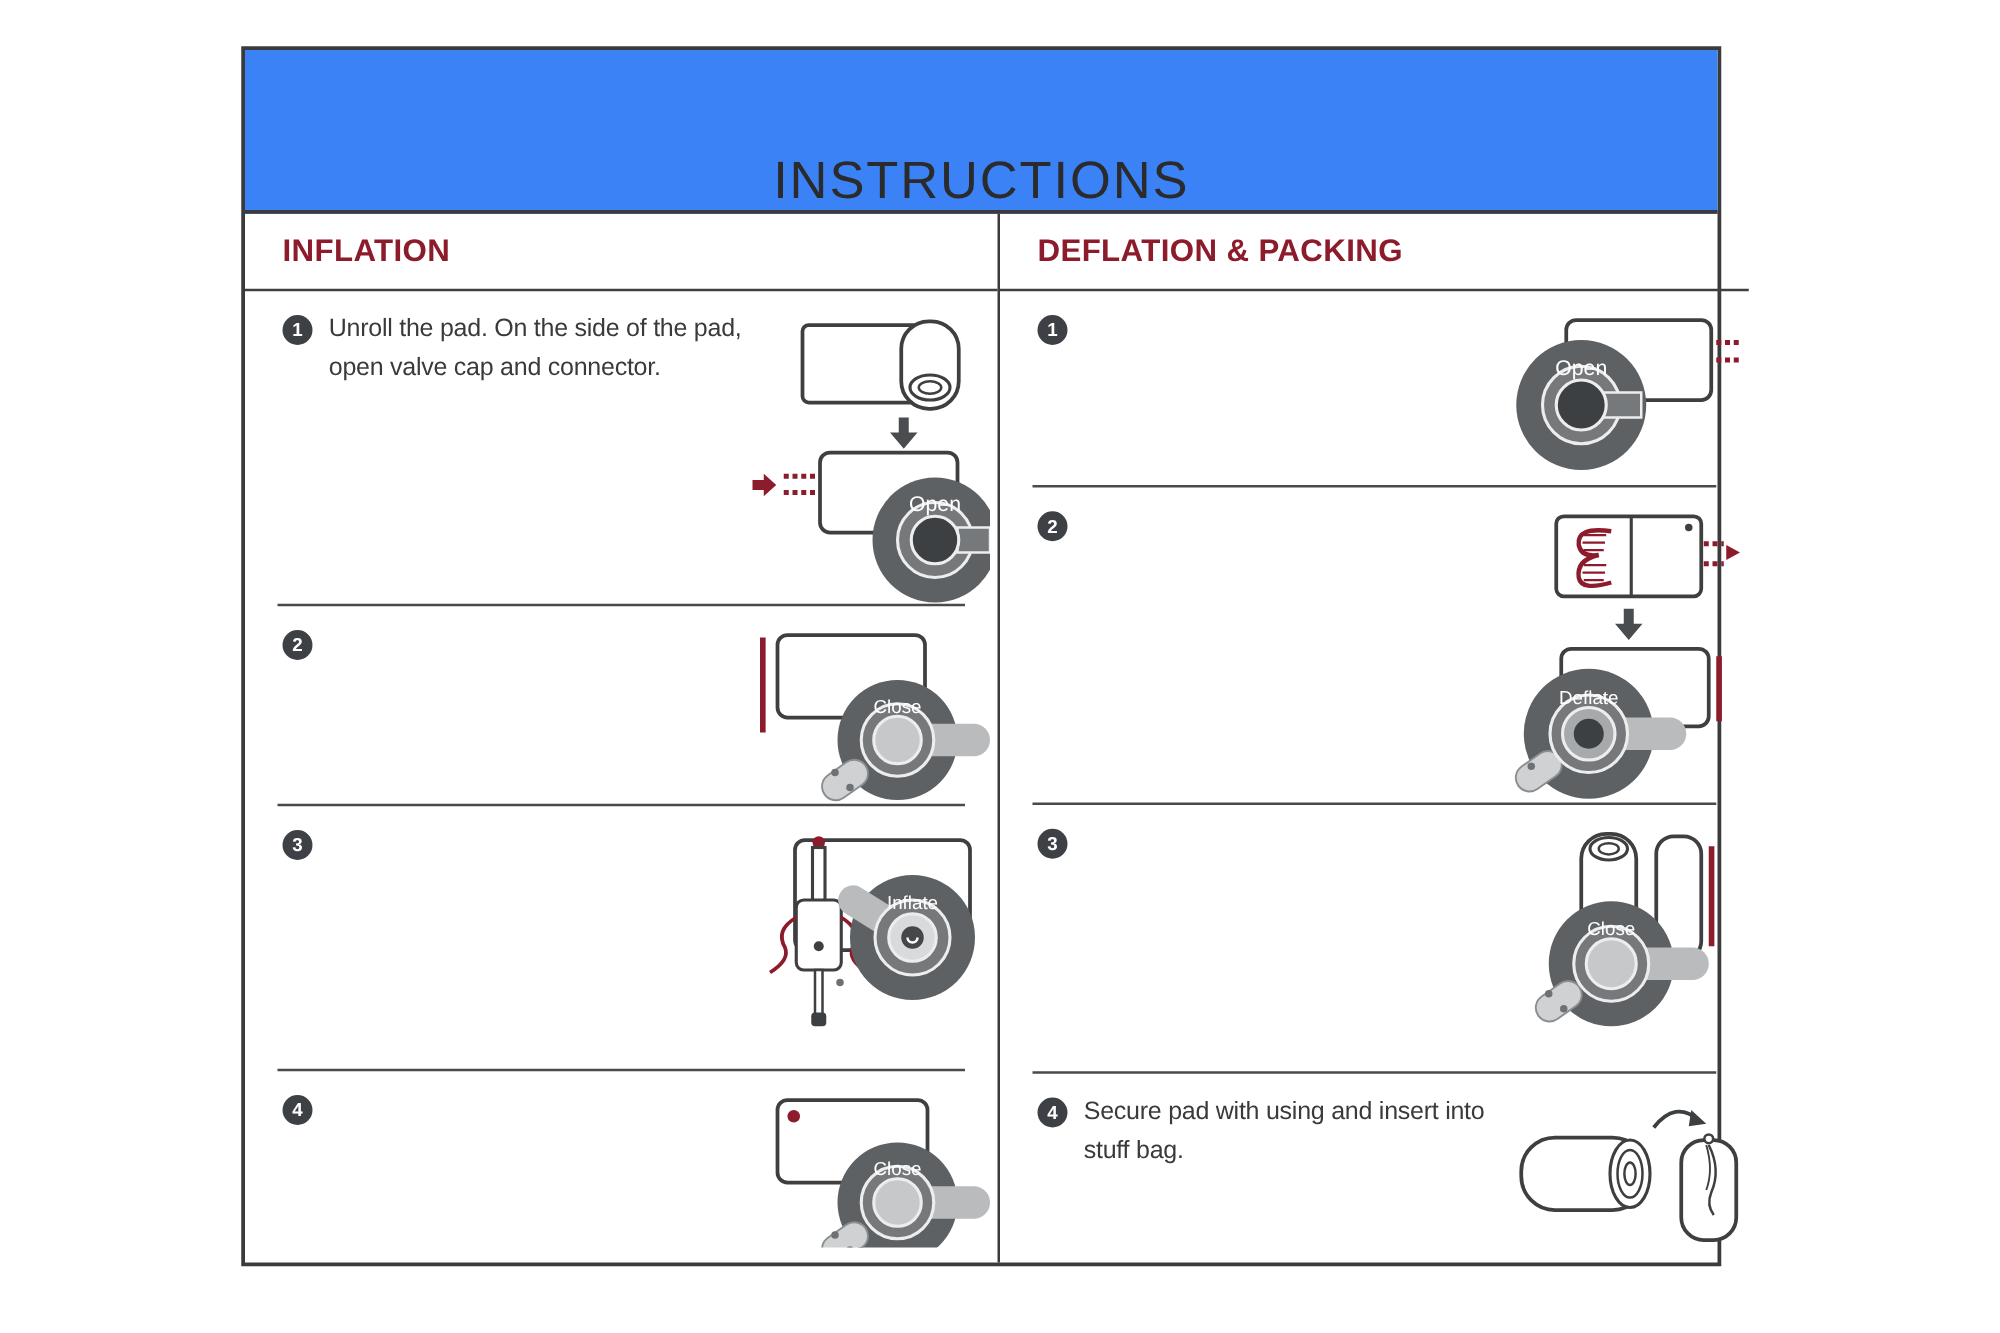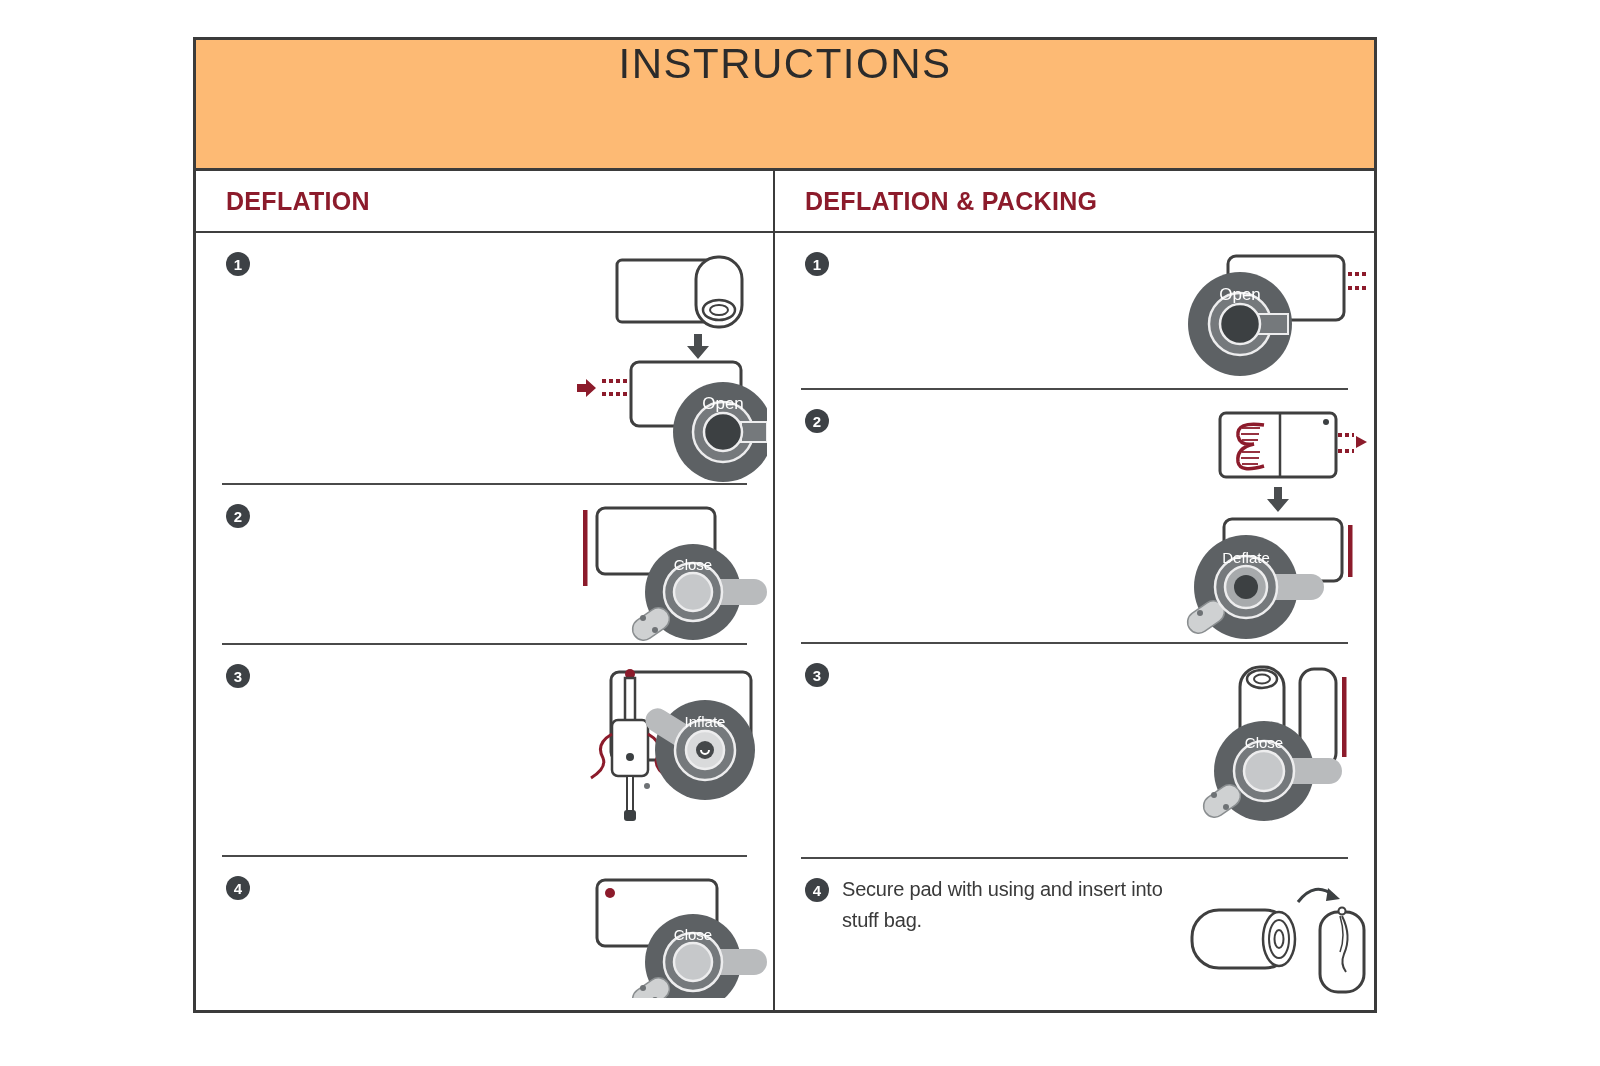--- a/index.html
+++ b/index.html
@@ -6,22 +6,22 @@
   body{
     width:1600px;height:1066px;position:relative;background:#ffffff;
     font-family:"Liberation Sans",sans-serif;overflow:hidden;
   }
   .card{
     position:absolute;left:193px;top:37px;width:1184px;height:976px;
     border:3px solid #3b3b3b;background:#fff;box-sizing:border-box;
     display:flex;flex-direction:column;
   }
   .card-header{
-    flex:0 0 128px;background:#fdba74;border-bottom:3px solid #3b3b3b;
-    display:flex;align-items:flex-start;justify-content:center;
+    flex:0 0 128px;background:#3b82f6;border-bottom:3px solid #3b3b3b;
+    display:flex;align-items:flex-end;justify-content:center;
   }
   .card-title{
     font-size:42px;color:#2b2b2b;letter-spacing:1.5px;font-weight:400;
   }
   .card-body{flex:1;display:flex;min-height:0;}
   .col{display:flex;flex-direction:column;box-sizing:border-box;}
   .col-left{width:604px;border-right:2px solid #3b3b3b;}
   .col-right{flex:1;}
   .col-header{
     flex:0 0 60px;display:flex;align-items:center;padding-left:30px;
@@ -51,25 +51,26 @@
 <div class="card">
 
   <div class="card-header">
     <div class="card-title">INSTRUCTIONS</div>
   </div>
 
   <div class="card-body">
 
     <div class="col col-left">
       <div class="col-header">
-        <span class="col-heading">DEFLATION</span>
+        <span class="col-heading">INFLATION</span>
       </div>
 
       <div class="step" style="height:250px">
         <div class="step-num">1</div>
+        <div class="step-text">Unroll the pad. On the side of the pad, open valve cap and connector.</div>
         <div class="step-art">
           <svg width="192" height="236" viewBox="0 0 192 236">
             <g>
               <rect x="42" y="12" width="94" height="62" rx="5" fill="#fff" stroke="#3f3f3f" stroke-width="3"></rect>
               <rect x="121" y="9" width="46" height="70" rx="22" fill="#fff" stroke="#3f3f3f" stroke-width="3"></rect>
               <ellipse cx="144" cy="62" rx="16" ry="10" fill="#fff" stroke="#3f3f3f" stroke-width="2.5"></ellipse>
               <ellipse cx="144" cy="62" rx="9" ry="5" fill="#fff" stroke="#3f3f3f" stroke-width="2"></ellipse>
             </g>
             <polygon points="119,86 127,86 127,98 134,98 123,111 112,98 119,98" fill="#4a4d4f"></polygon>
             <g>

